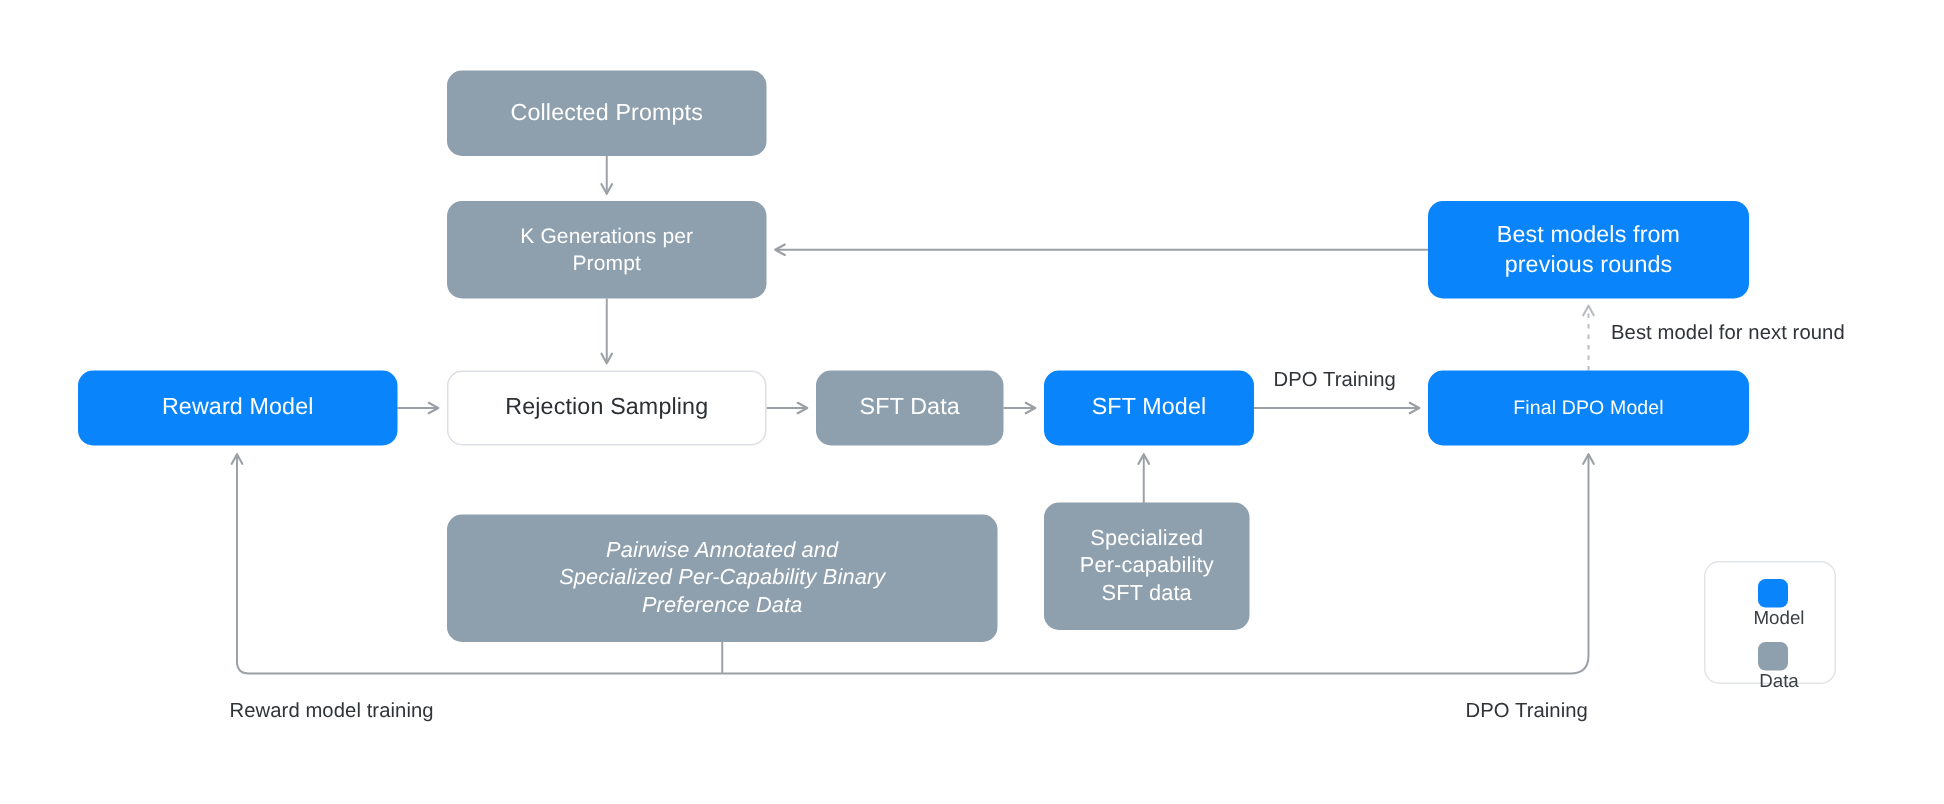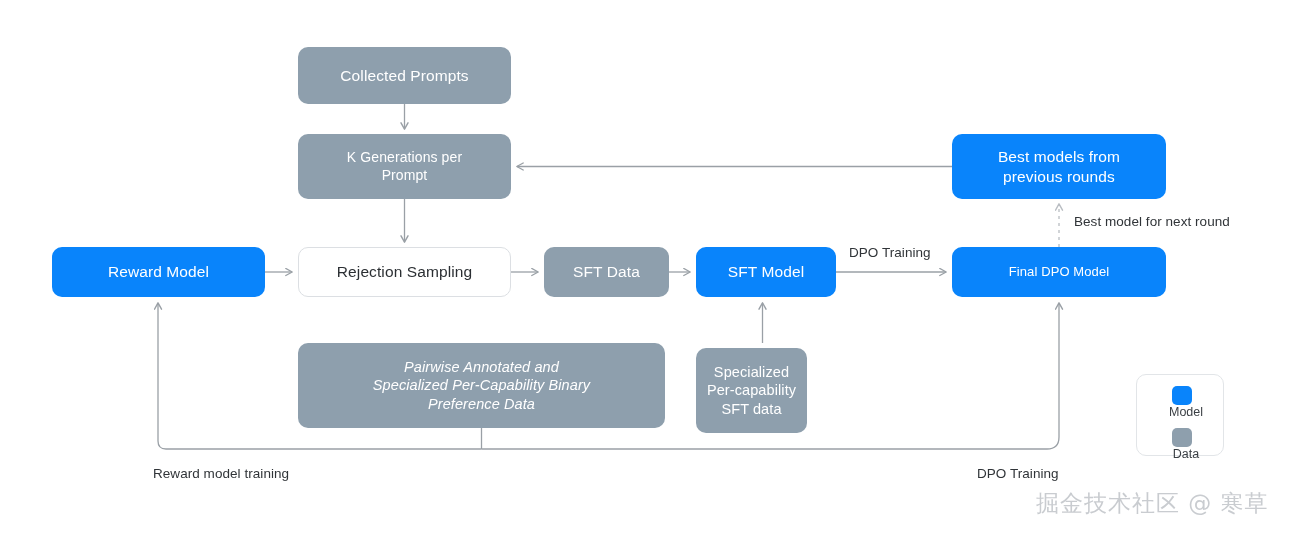--- a/index.html
+++ b/index.html
@@ -165,21 +165,21 @@
       </div>
       <div class="node node-model" style="left: 952px; top: 134px; width: 214px; height: 65px; font-size: 15.5px;">
         <span style="white-space: pre-line;">Best models from
 previous rounds</span>
       </div>
       <div class="node node-data" style="left: 298px; top: 343px; width: 367px; height: 85px; font-size: 14.5px; font-style: italic;">
         <span style="white-space: pre-line;">Pairwise Annotated and
 Specialized Per-Capability Binary
 Preference Data</span>
       </div>
-      <div class="node node-data" style="left: 696px; top: 348px; width: 111px; height: 85px; font-size: 14.5px;">
+      <div class="node node-data" style="left: 696px; top: 335px; width: 137px; height: 85px; font-size: 14.5px;">
         <span style="white-space: pre-line;">Specialized
 Per-capability
 SFT data</span>
       </div>
     </div>
 
   <div id="edge-label-layer">
       <div class="edge-label" style="left: 849px; top: 245px;">DPO Training</div>
       <div class="edge-label" style="left: 1074px; top: 214px;">Best model for next round</div>
       <div class="edge-label" style="left: 153px; top: 466px;">Reward model training</div>
@@ -190,15 +190,14 @@
     <div class="legend-row">
       <span class="legend-swatch model"></span>
       <span class="legend-text">Model</span>
     </div>
     <div class="legend-row">
       <span class="legend-swatch data"></span>
       <span class="legend-text">Data</span>
     </div>
   </div>
 
-  <div id="watermark">掘金技术社区 @ 寒草</div>
 
 </div>
 
 </body></html>

